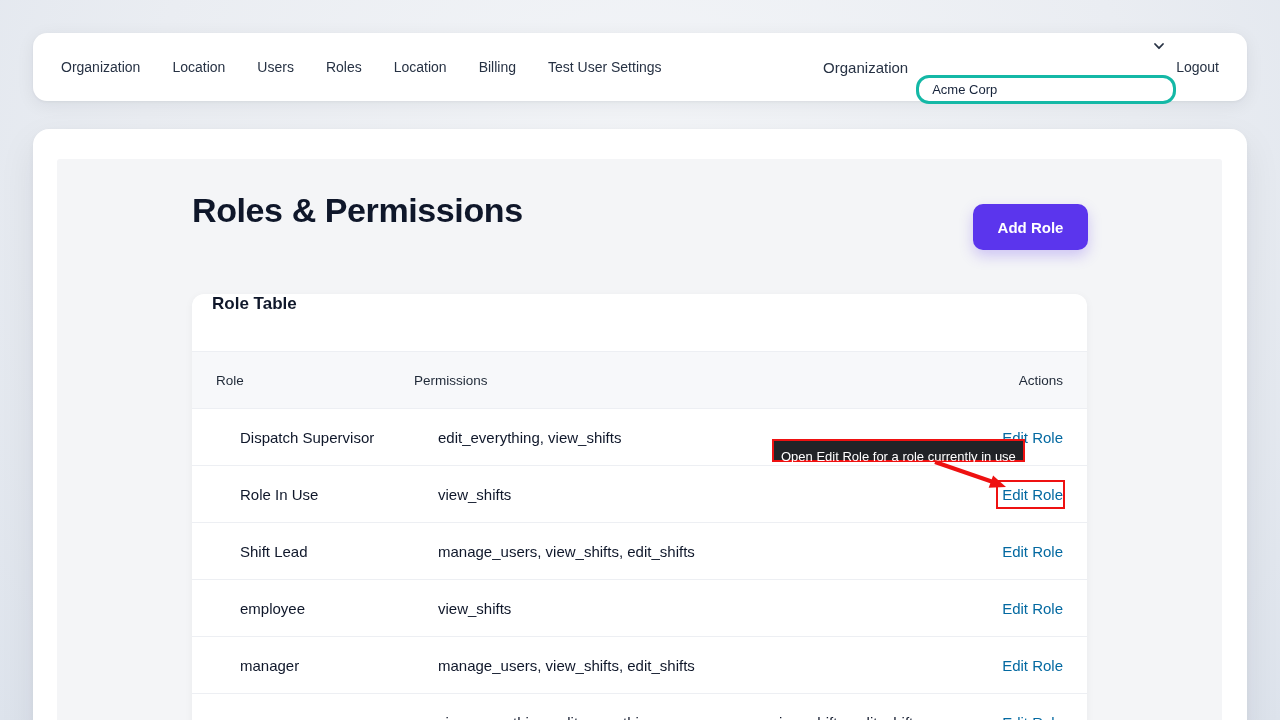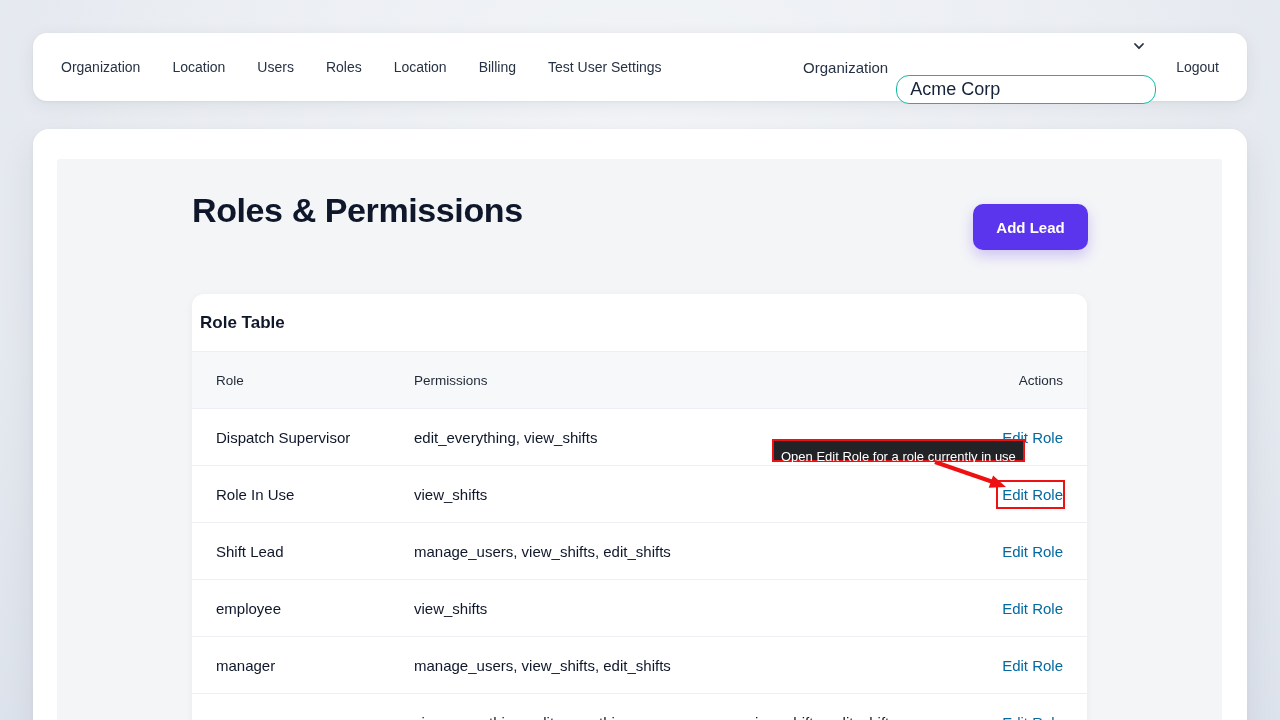--- a/index.html
+++ b/index.html
@@ -22,33 +22,33 @@
   .nav-item {
     font-size: 14px; font-weight: 500; color: #273244;
     text-decoration: none; cursor: pointer; white-space: nowrap;
   }
   .nav-right { margin-left: auto; display: flex; align-items: center; }
   .org-label { font-size: 15px; color: #273244; margin-right: 8px; }
   .select-wrap { position: relative; }
   .org-select {
     appearance: none; -webkit-appearance: none;
     width: 260px; height: 29px;
-    border: 1px solid #14b8a6; border-radius: 13px;
+    border: 3px solid #14b8a6; border-radius: 13px;
     background: #ffffff; color: #16233a;
     font-family: "Liberation Sans", sans-serif;
-    font-size: 18px; font-weight: 500;
+    font-size: 13px; font-weight: 500;
     padding: 0 30px 0 13px; outline: none; cursor: pointer; margin-top: 44px;
   }
   .chevron-down {
     position: absolute; right: 11px; top: 9px; width: 12px; height: 12px;
     pointer-events: none;
   }
   .logout {
     font-size: 14px; font-weight: 500; color: #273244;
-    text-decoration: none; cursor: pointer; margin-left: 20px;
+    text-decoration: none; cursor: pointer; 
   }
 
   
   .outer-card {
     position: absolute; left: 33px; top: 129px; width: 1214px; height: 620px;
     background: #ffffff; border-radius: 16px;
     box-shadow: 0 14px 36px rgba(15,23,42,0.08), 0 2px 6px rgba(15,23,42,0.04);
   }
   .inner-panel {
     position: absolute; left: 24px; top: 30px; width: 1165px; height: 590px;
@@ -73,34 +73,34 @@
     box-shadow: 0 6px 14px rgba(91,53,237,0.25);
   }
 
   
   .table-card {
     position: absolute; left: 0; top: 135px; width: 895px; height: 480px;
     background: #ffffff; border-radius: 12px; overflow: hidden;
     box-shadow: 0 2px 8px rgba(15,23,42,0.05);
   }
   .card-title-row {
-    height: 58px; display: flex; align-items: center; padding: 0 8px;
+    height: 58px; display: flex; align-items: flex-start; padding: 0 20px;
     border-bottom: 1px solid #edeff3;
   }
   .card-title { font-size: 17px; font-weight: 700; color: #0f172a; }
   .thead, .trow {
     display: grid; grid-template-columns: 198px 1fr 130px;
     align-items: center; padding: 0 24px; height: 57px;
   }
   .thead {
     background: #f7f8fa; border-bottom: 1px solid #edeff3;
     font-size: 13.5px; font-weight: 400; color: #1f2937;
   }
   .trow { border-bottom: 1px solid #edeff3; background: #ffffff; }
-  .td { font-size: 15px; color: #0f172a; }
+  .td { font-size: 15px; color: #0f172a; margin-left: 24px; }
   .td.actions, .th.actions { text-align: right; }
   .edit-link {
     font-size: 15px; color: #0369a1; text-decoration: none; cursor: pointer;
   }
 
   
   .annotation { position: absolute; left: 0; top: 0; width: 1280px; height: 720px; pointer-events: none; z-index: 50; }
   .annotation-tooltip {
     position: absolute; left: 772px; top: 439px; height: 23px;
     background: #212327; border: 2px solid #ee1111;
@@ -137,21 +137,21 @@
       </svg>
     </span>
     <a class="logout">Logout</a>
   </div>
 </header>
 
 <main class="outer-card">
   <div class="inner-panel">
     <div class="content">
       <h1 class="page-title">Roles &amp; Permissions</h1>
-      <button class="add-role-btn">Add Lead</button>
+      <button class="add-role-btn">Add Role</button>
 
       <section class="table-card">
         <div class="card-title-row">
           <span class="card-title">Role Table</span>
         </div>
         <div class="thead">
           <span class="th role">Role</span>
           <span class="th perms">Permissions</span>
           <span class="th actions">Actions</span>
         </div>

